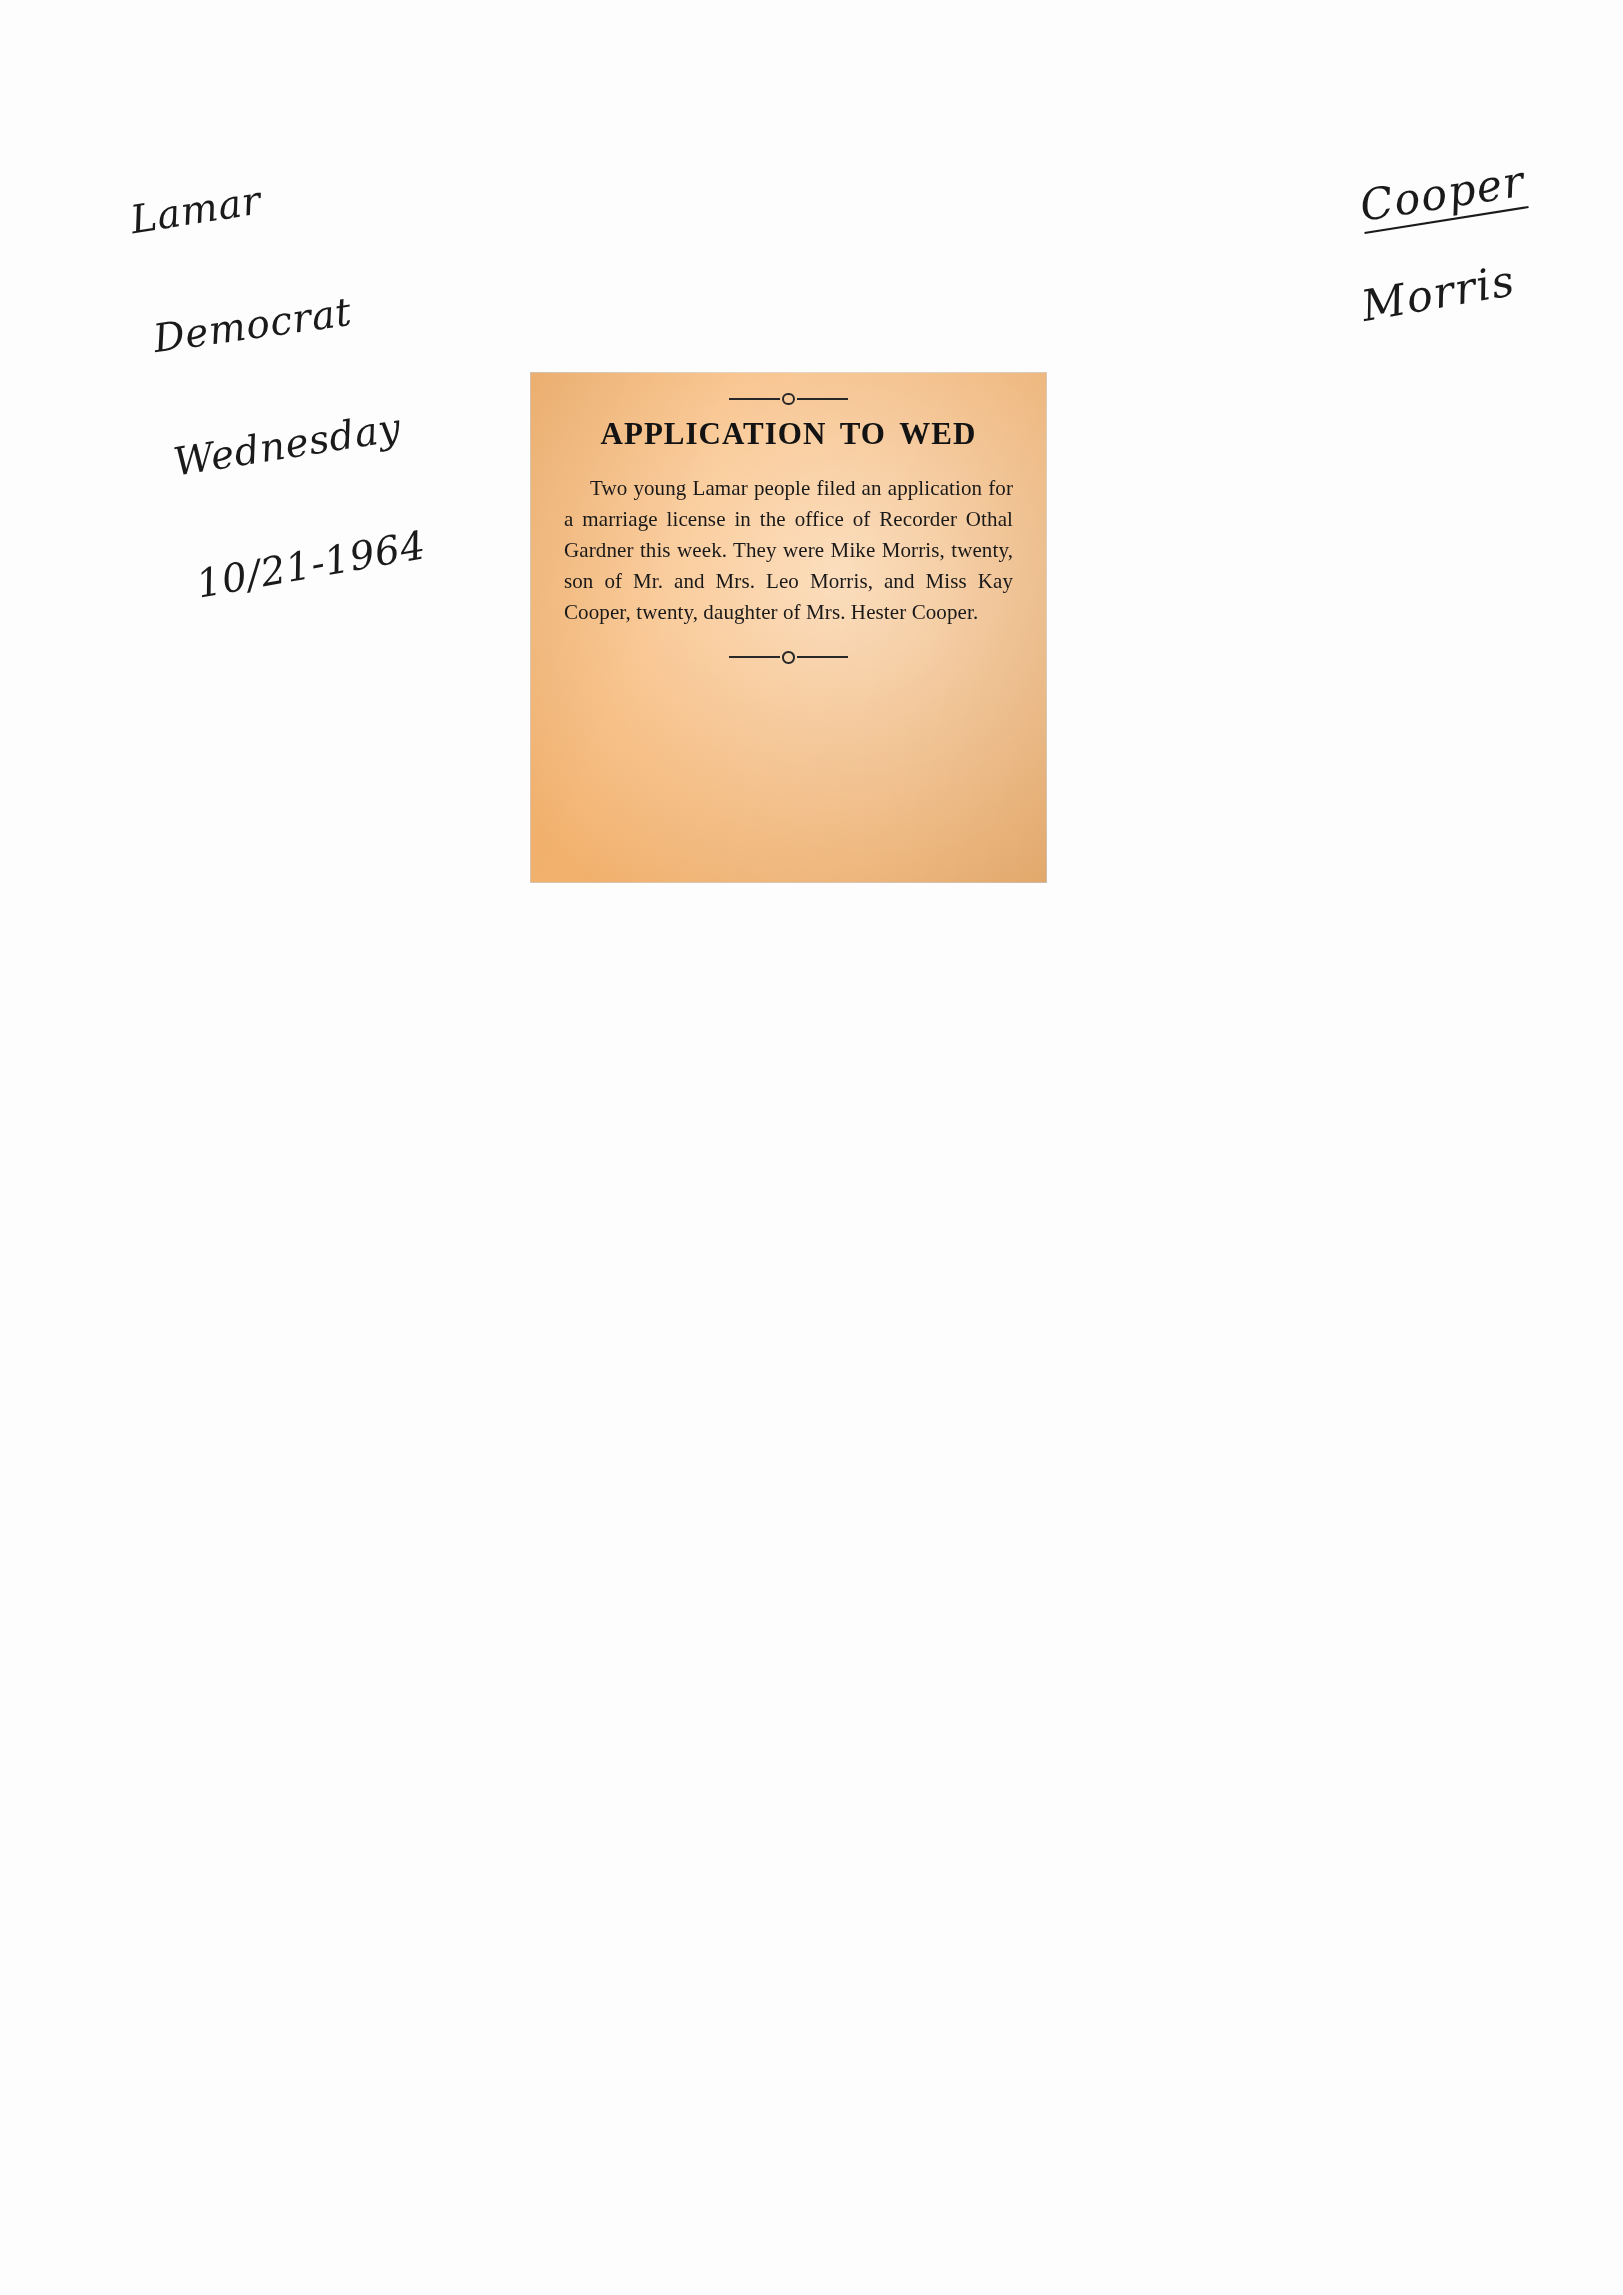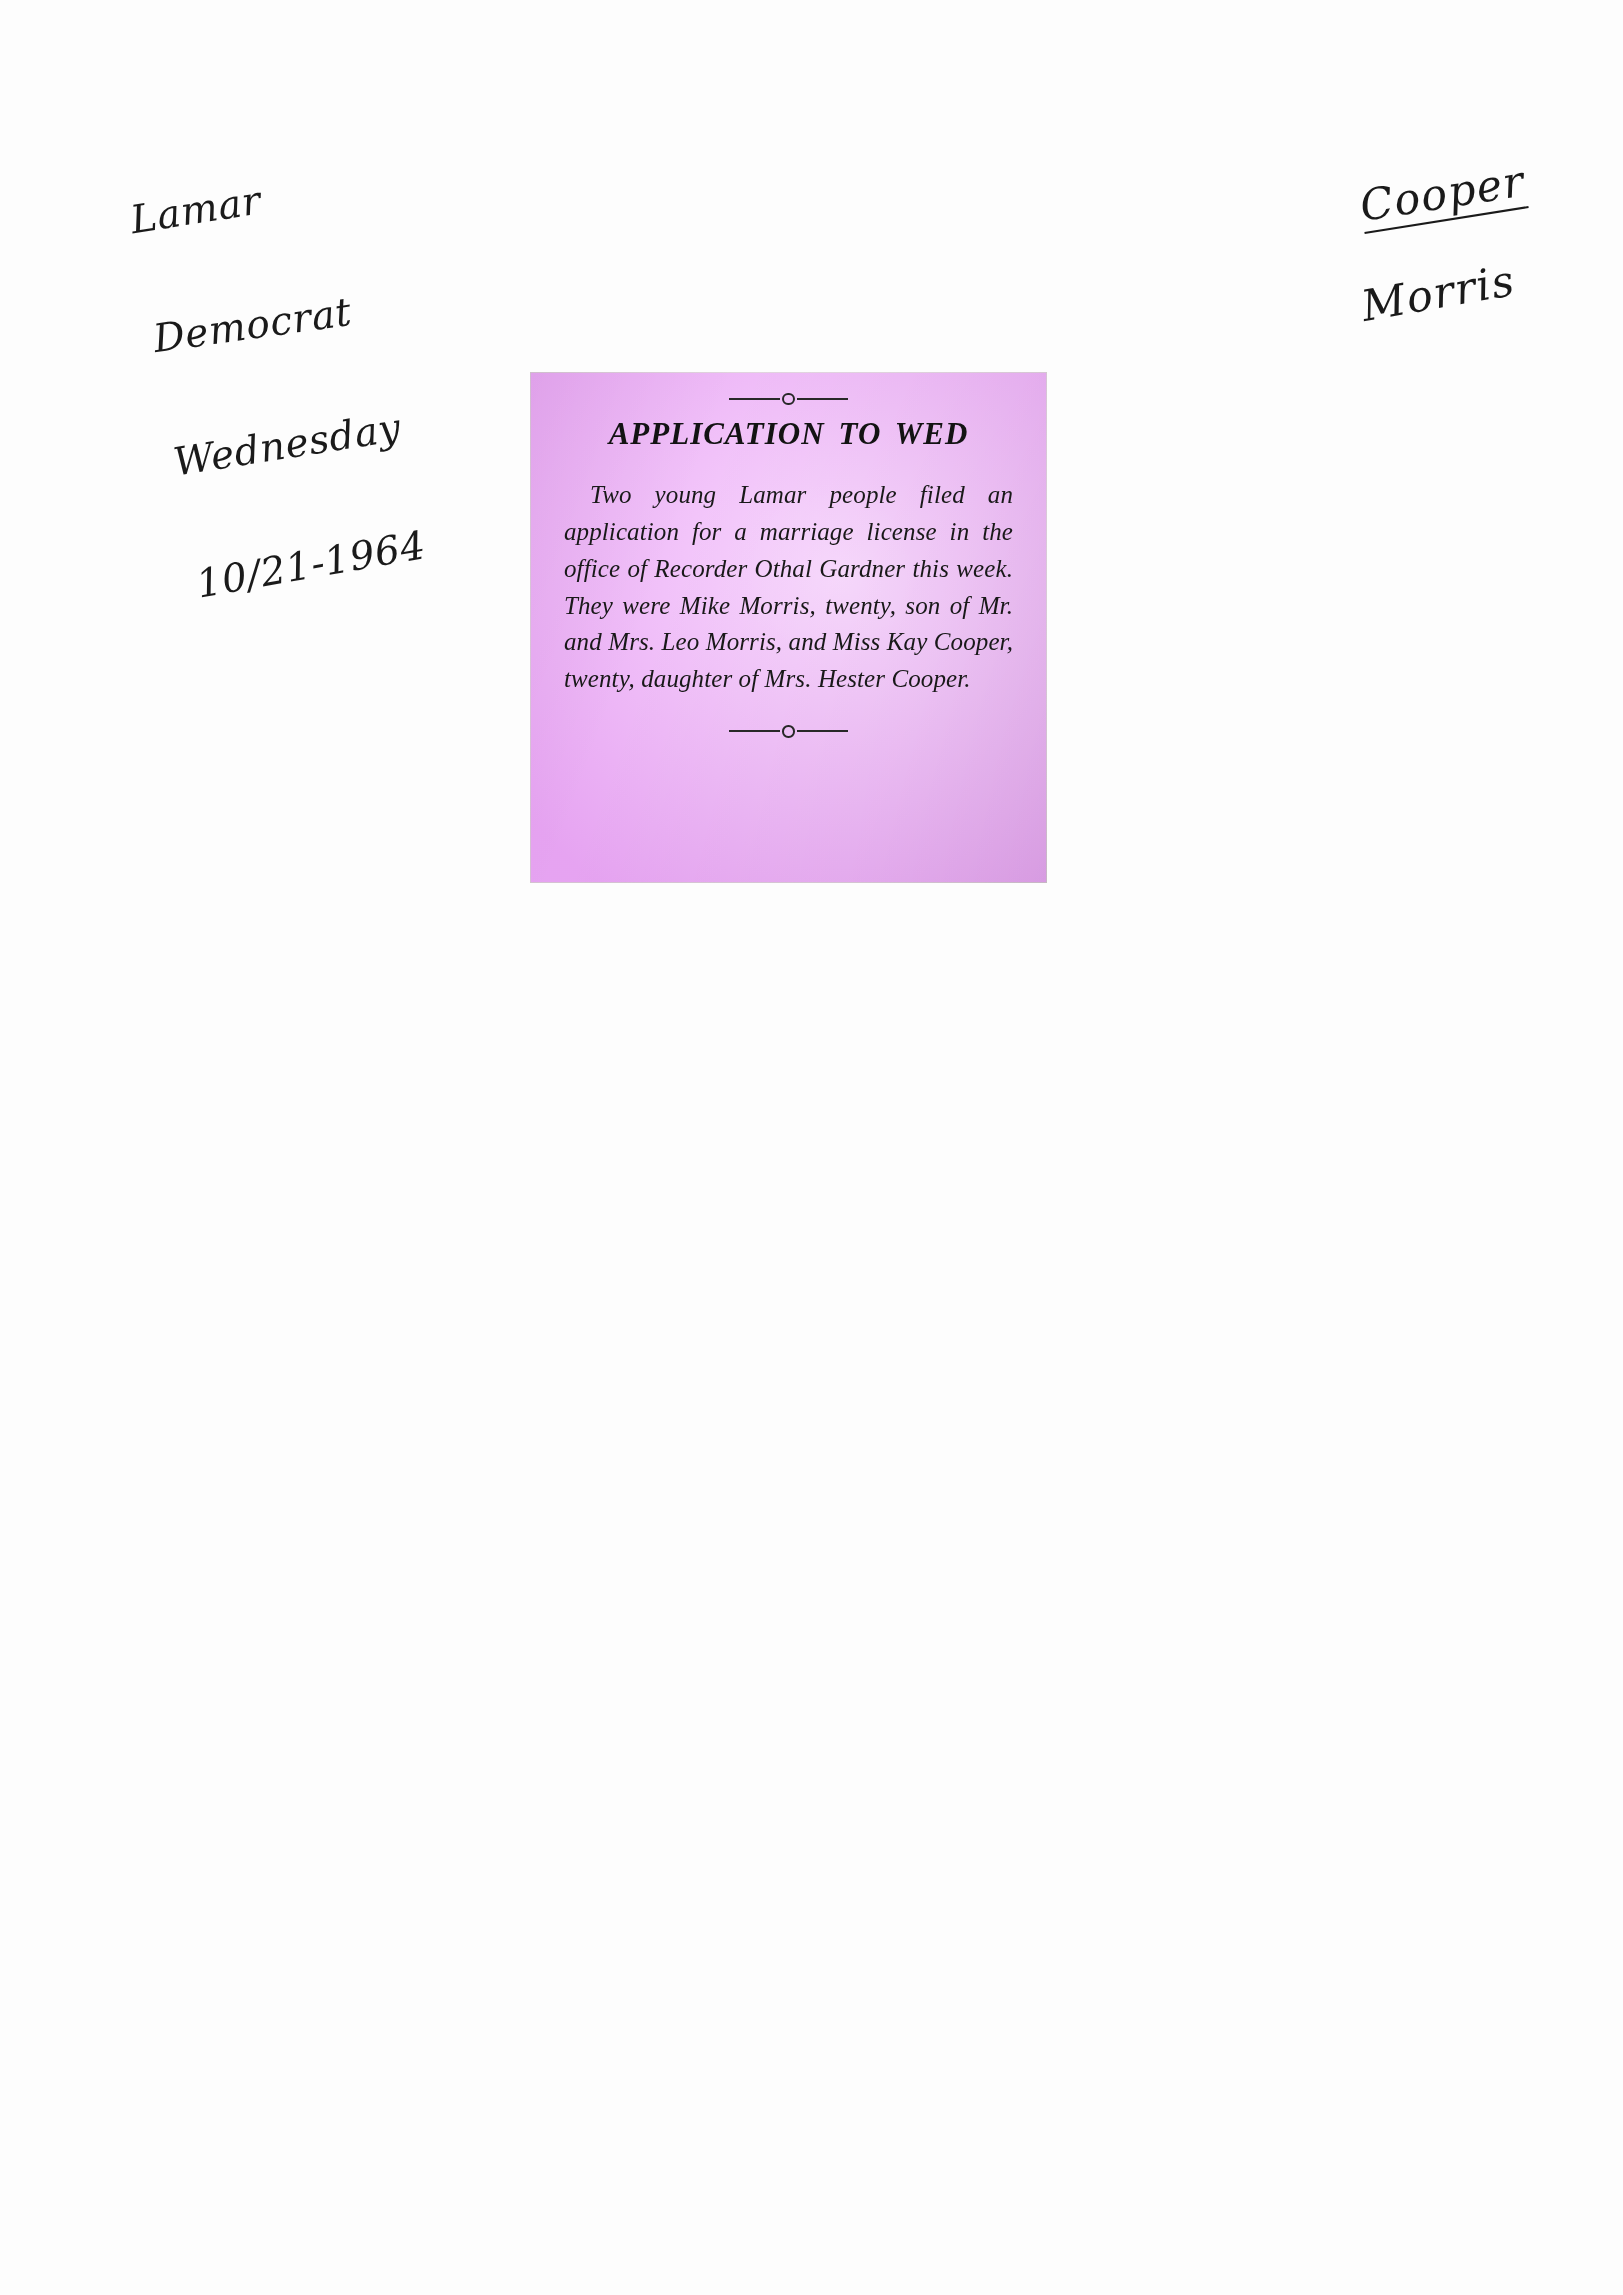--- a/index.html
+++ b/index.html
@@ -73,25 +73,24 @@
     transform: rotate(-4deg);
   }
 
   
   #clipping {
     position: absolute;
     left: 530px;
     top: 372px;
     width: 517px;
     height: 511px;
-    background: #f0abfc;
+    background: #fdba74;
     box-shadow: 0 0 0 0.7px #d8d6d0 inset;
     padding: 0;
     filter: contrast(1.02);
-    font-style: italic;
   }
   #clipping::before {
     content: "";
     position: absolute;
     inset: 0;
     background:
       linear-gradient(110deg, rgba(0,0,0,0.035) 0%, rgba(0,0,0,0.0) 30%, rgba(0,0,0,0.03) 72%, rgba(0,0,0,0.07) 100%),
       radial-gradient(ellipse at 60% 40%, rgba(255,255,255,0.55), rgba(0,0,0,0.05) 90%);
     pointer-events: none;
   }
@@ -127,21 +126,21 @@
     font-weight: bold;
     font-size: 31px;
     letter-spacing: 1px;
     color: #151515;
     margin: 9.2px 0 17px 0;
     word-spacing: 5.2px;
   }
 
   #clipping-body {
     font-family: "Liberation Serif", serif;
-    font-size: 25px;
+    font-size: 21px;
     line-height: 1.47;
     color: #1b1b1b;
     text-align: justify;
     text-justify: inter-word;
     letter-spacing: 0.1px;
   }
   #clipping-body .indent { display: inline-block; width: 26px; }
 
   .rule-ornament.bottom { margin-top: 18.3px; }
 </style>

